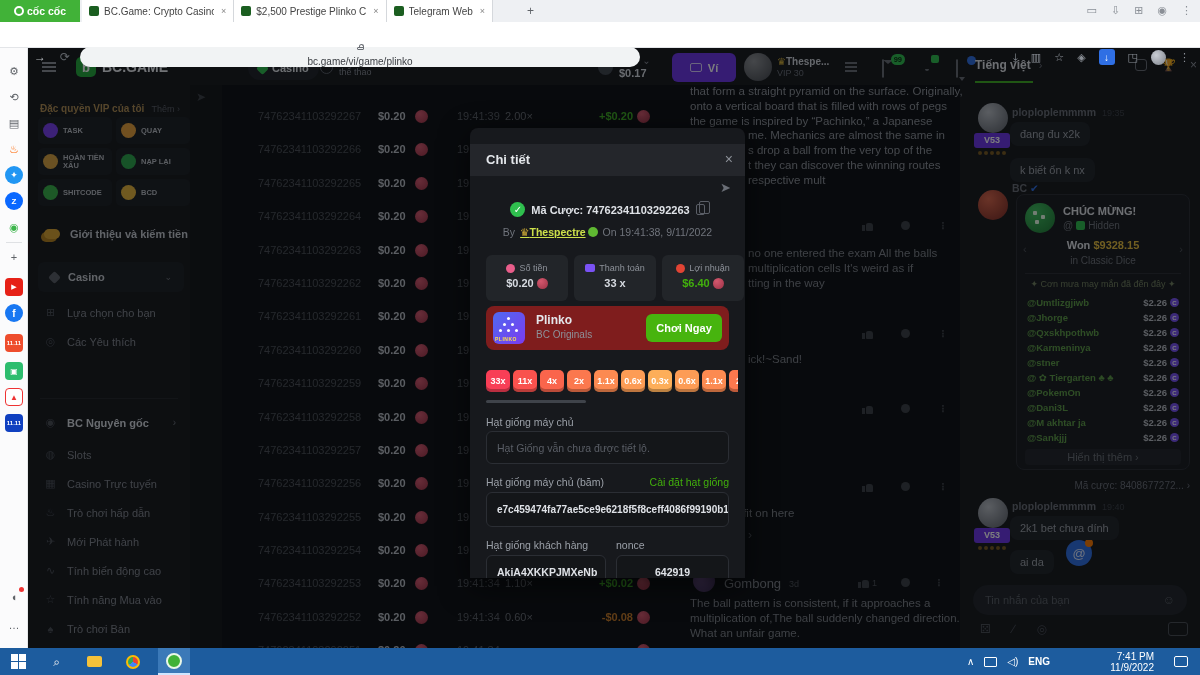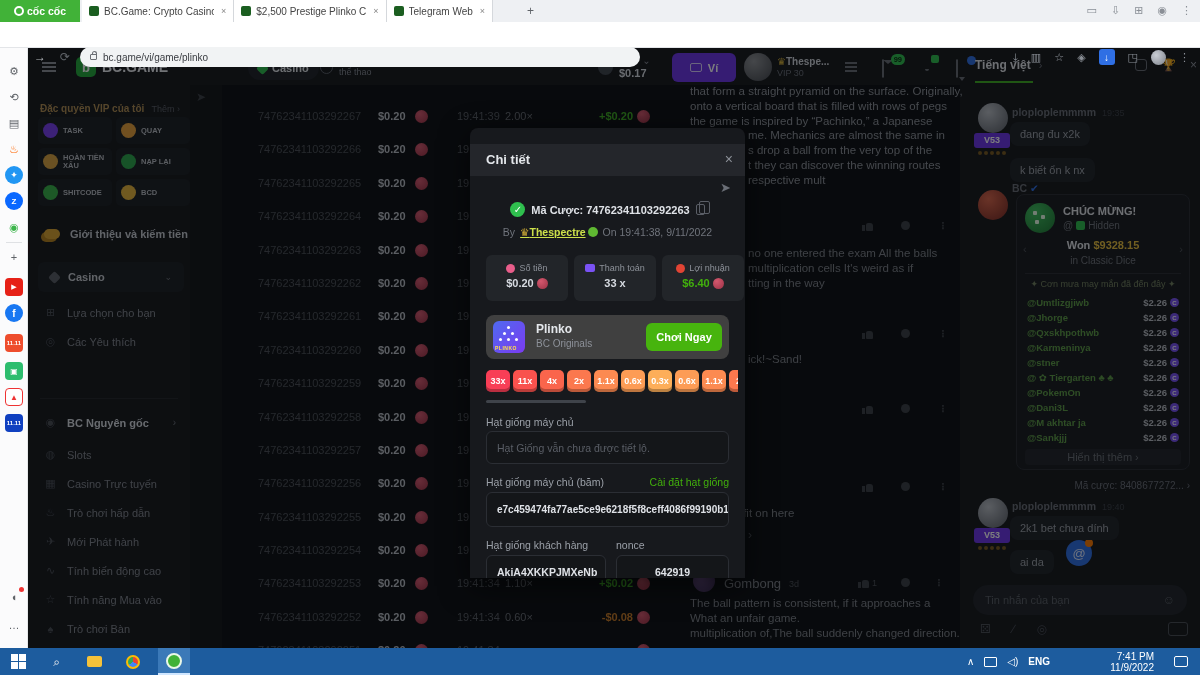--- a/index.html
+++ b/index.html
@@ -11,21 +11,21 @@
   
   #tabbar{left:0;top:0;width:1200px;height:22px;background:#eef0f3;z-index:20;}
   #brand{left:0;top:0;width:80px;height:22px;background:#41b238;color:#fff;font-size:10.5px;font-weight:bold;display:flex;align-items:center;justify-content:center;gap:3px;}
   .brand-dot{width:10px;height:10px;border:2px solid #fff;border-radius:50%;}
   .tab{top:0;height:22px;display:flex;align-items:center;gap:5px;padding:0 7px;font-size:10px;color:#444;background:#fff;border-right:1px solid #d5d8dc;}
   .tab .fav{width:10px;height:10px;border-radius:2px;flex:none;}
   .tab .ttl{white-space:nowrap;overflow:hidden;max-width:110px;}
   .tab .x{color:#888;font-size:9px;margin-left:2px;}
   .chrome-ic{color:#8a8f96;font-size:11px;}
   #addrbar{left:0;top:22px;width:1200px;height:26px;background:#fff;z-index:20;border-bottom:1px solid #e3e5e8;}
-  #urlpill{left:80px;top:25px;width:560px;height:20px;background:#f1f3f4;border-radius:10px;display:flex;align-items:center;gap:6px;padding:0 10px;font-size:10px;color:#3a3d42;z-index:21;}
+  #urlpill{left:80px;top:25px;width:560px;height:20px;background:#f1f3f4;border-radius:10px;display:flex;align-items:center;gap:6px;padding:0 10px;font-size:10px;color:#3a3d42;z-index:21;flex-direction:column;}
   .lock{width:7px;height:6px;border:1px solid #6a6e74;border-radius:1px;position:relative;}
   .lock:before{content:"";position:absolute;left:1px;top:-4px;width:3px;height:3px;border:1px solid #6a6e74;border-bottom:none;border-radius:3px 3px 0 0;}
   .navg{color:#5f6368;font-size:12px;}
   .blue-dl{width:16px;height:16px;background:#2f6fe4;border-radius:3px;color:#fff;font-size:10px;display:flex;align-items:center;justify-content:center;}
   .avatar-s{width:15px;height:15px;border-radius:50%;background:radial-gradient(circle at 35% 35%,#c9cdd4,#7d828a);}
 
   
   #brail{left:0;top:48px;width:28px;height:600px;background:#fbfbfc;z-index:20;border-right:1px solid #e6e8ea;}
   .rico{position:absolute;left:5px;width:18px;height:18px;border-radius:4px;display:flex;align-items:center;justify-content:center;font-size:11px;color:#5f6368;}
   .dotbadge{position:absolute;right:-1px;top:-1px;width:5px;height:5px;border-radius:50%;background:#e33;}
@@ -630,22 +630,22 @@
   <div class="cmeta" style="left:858px;top:577px;gap:24px;z-index:3;">
     <span class="flex" style="gap:3px;">
         <span class="ilike"></span>
         <span style="font-size:9px;color:#4a4e55;">1</span>
       </span>
     <span class="icdot"></span>
       <span class="imore">⋮</span>
   </div>
   <div class="abs ctext" style="left:690px;top:596px;z-index:3;">
     <div>The ball pattern is consistent, if it approaches a</div>
+      <div>multiplication of,The ball suddenly changed direction.</div>
       <div>What an unfair game.</div>
-      <div>multiplication of,The ball suddenly changed direction.</div>
   </div>
 
   <div class="cav" style="left:978px;top:103px;background:radial-gradient(circle at 35% 30%,#b9bdc4,#5a5e66);z-index:3;"></div>
   <div class="cname" style="left:1012px;top:106px;z-index:3;"><span>ploploplemmmm</span><span class="ctime">19:35</span></div>
   <div class="vbadge" style="left:974px;top:133px;z-index:3;">V53</div>
   <div class="stars" style="left:978px;top:151px;z-index:3;">
       <i></i>
       <i></i>
       <i></i>
       <i></i>
@@ -818,21 +818,21 @@
       <div class="vl">33 x</div>
     </div>
     <div class="mcard" style="left:192px;top:127px;">
       <div class="lb">
           <span style="width:9px;height:9px;border-radius:50%;background:#e14434;display:inline-block;"></span>
           <span>Lợi nhuận</span>
         </div>
       <div class="vl" style="color:#42b00c;"><span>$6.40</span> <span class="coin" style="width:11px;height:11px;"></span></div>
     </div>
 
-    <div class="abs" style="left:16px;top:187px;width:243px;height:44px;background:#404040;border-radius:8px;">
+    <div class="abs" style="left:16px;top:178px;width:243px;height:44px;background:#7f1d1d;border-radius:8px;">
       <div class="plinkoic" style="position:absolute;left:7px;top:6px;">
         <i style="left:14px;top:5px;"></i>
           <i style="left:10px;top:11px;"></i>
           <i style="left:18px;top:11px;"></i>
           <i style="left:6px;top:17px;"></i>
           <i style="left:14px;top:17px;"></i>
           <i style="left:22px;top:17px;"></i>
           <b>PLINKO</b>
       </div>
       <div class="abs" style="left:50px;top:7px;font-size:12px;font-weight:bold;color:#e4e7eb;">Plinko</div>

